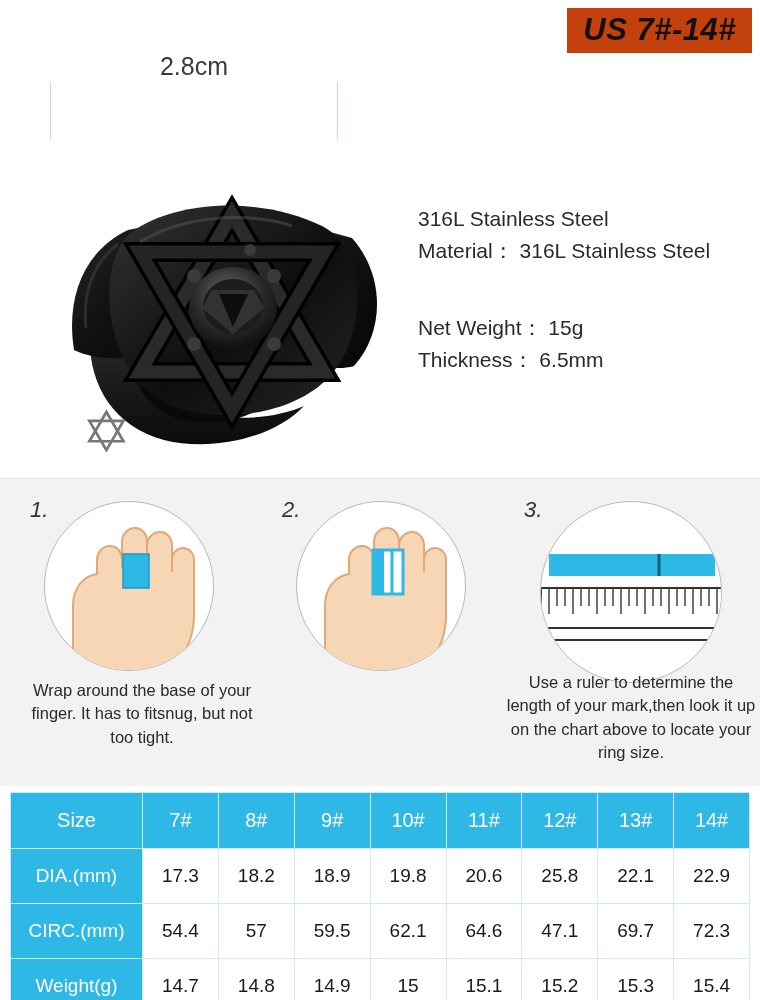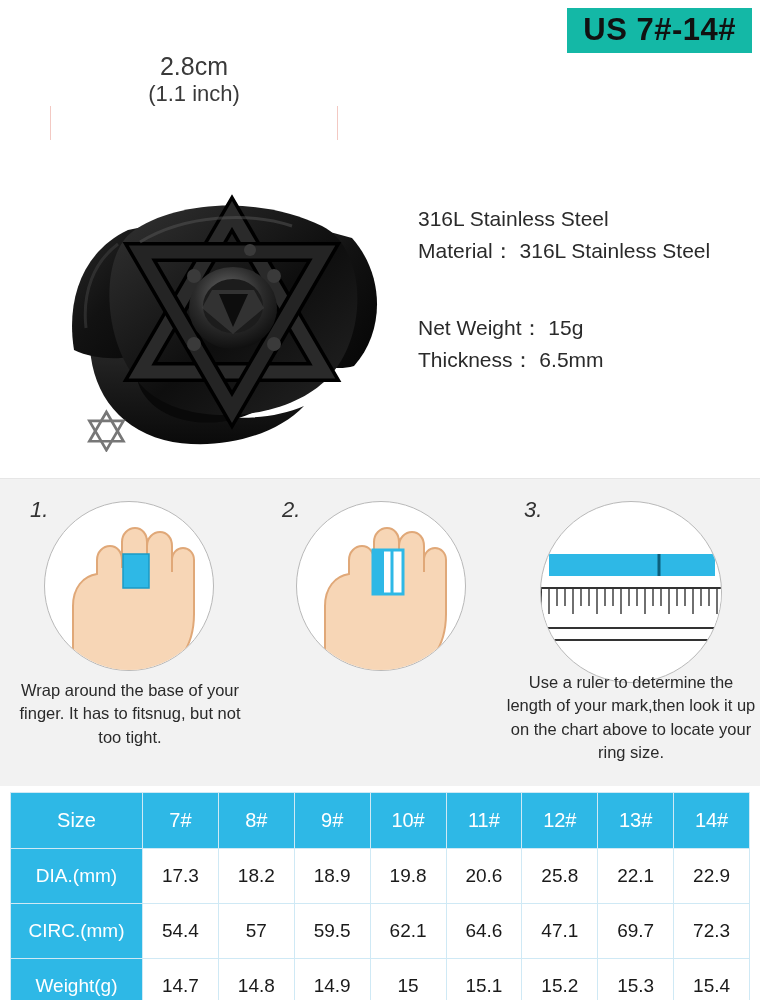--- a/index.html
+++ b/index.html
@@ -19,27 +19,28 @@
     position: relative;
     width: 760px;
     height: 478px;
     background: #ffffff;
   }
 
   .us-badge {
     position: absolute;
     top: 8px;
     right: 8px;
-    background: #14b8a6;
+    background: #c2410c;
     color: #111111;
     font-size: 31px;
     font-weight: bold;
     letter-spacing: 0.5px;
     padding: 6px 16px 8px 16px;
     line-height: 1;
+    font-style: italic;
   }
 
   
   .dim-wrap {
     position: absolute;
     left: 50px;
     top: 58px;
     width: 288px;
     height: 90px;
   }
@@ -128,21 +129,21 @@
     height: 170px;
     border-radius: 50%;
     border: 1px solid #b9b9b9;
     background: #ffffff;
     overflow: hidden;
   }
   .step.s3 .circle { left: 36px; width: 182px; height: 182px; }
 
   .step-caption {
     position: absolute;
-    left: 12px;
+    left: 24px;
     top: 200px;
     width: 236px;
     text-align: center;
     font-size: 16.5px;
     line-height: 1.42;
     color: #2a2a2a;
   }
   .step.s3 .step-caption { left: 2px; width: 250px; top: 192px; }
 
   
@@ -184,21 +185,20 @@
 <div class="top-section">
 
   <div class="us-badge">US 7#-14#</div>
 
   <div class="dim-wrap">
     <div class="dim-line"></div>
     <div class="dim-tick left"></div>
     <div class="dim-tick right"></div>
     <div class="dim-label">
       <span>2.8cm</span>
-      <span class="sub">(1.1 inch)</span>
     </div>
   </div>
 
   <div class="ring-art">
     <svg width="356" height="330" viewBox="0 0 356 330">
       <defs>
         <linearGradient id="bodyG" x1="0" y1="0" x2="1" y2="1">
           <stop offset="0%" stop-color="#2a2a2a"></stop>
           <stop offset="45%" stop-color="#121212"></stop>
           <stop offset="100%" stop-color="#050505"></stop>

